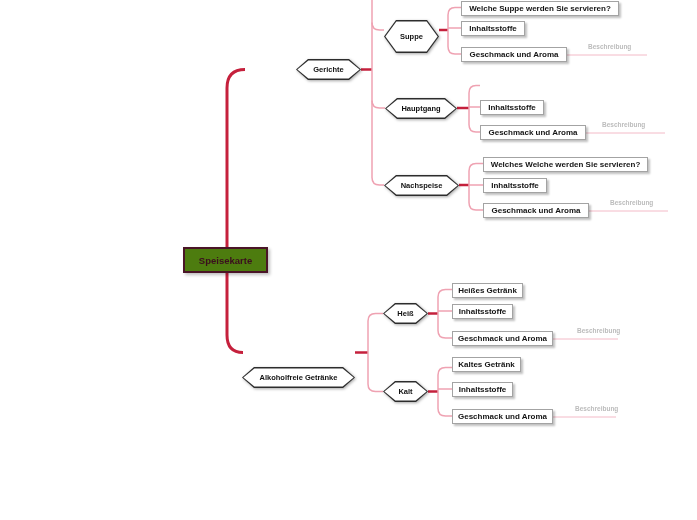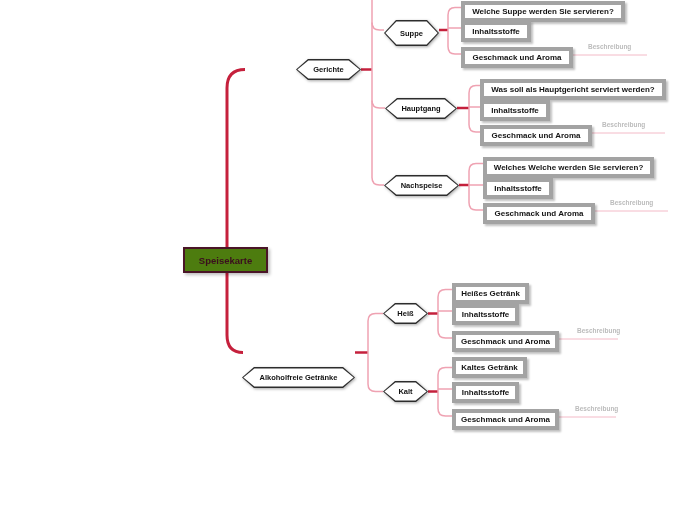--- a/index.html
+++ b/index.html
@@ -30,21 +30,21 @@
   }
   .hex span{
     position:relative;z-index:2;display:flex;width:100%;height:100%;
     align-items:center;justify-content:center;
     font-size:7.5px;font-weight:bold;color:#111;white-space:nowrap;
   }
 
   
   .leaf{
     position:absolute;display:inline-flex;align-items:center;justify-content:center;
-    height:13px;padding:0 5px;background:#ffffff;border:4px solid #a3a3a3;
+    height:13px;padding:0 5px;background:#ffffff;border:1px solid #a3a3a3;
     font-size:8px;font-weight:bold;color:#141414;white-space:nowrap;
     box-shadow:1.5px 1.5px 2px rgba(0,0,0,.25);box-sizing:content-box;
   }
 
   
   .note-label{
     position:absolute;font-size:6.5px;font-weight:bold;color:#bcbcbc;white-space:nowrap;
   }
 </style>
 </head>
@@ -104,21 +104,21 @@
     <span>Speisekarte</span>
   </div>
 
   <div class="hex" style="left:296px;top:59px;width:65px;height:21px;">
     <span>Gerichte</span>
   </div>
   <div class="hex" style="left:242px;top:342px;width:113px;height:21px;margin-top:25px;">
     <span>Alkoholfreie Getränke</span>
   </div>
 
-  <div class="hex" style="left:384px;top:20px;width:55px;height:26px;">
+  <div class="hex" style="left:384px;top:20px;width:55px;height:33px;">
     <span>Suppe</span>
   </div>
   <div class="hex" style="left:384px;top:175px;width:75px;height:21px;">
     <span>Nachspeise</span>
   </div>
   <div class="hex" style="left:385px;top:98px;width:72px;height:21px;">
     <span>Hauptgang</span>
   </div>
 
   <div class="hex" style="left:383px;top:303px;width:45px;height:21px;">
@@ -132,23 +132,20 @@
     <span>Welche Suppe werden Sie servieren?</span>
   </div>
   <div class="leaf" style="left:461px;top:21px;min-width:52px;">
     <span>Inhaltsstoffe</span>
   </div>
   <div class="leaf" style="left:461px;top:47px;min-width:94px;">
     <span>Geschmack und Aroma</span>
   </div>
   <div class="note-label" style="left:588px;top:43px;">Beschreibung</div>
 
-  <div class="leaf" style="left:480px;top:79px;min-width:168px;">
-    <span>Was soll als Hauptgericht serviert werden?</span>
-  </div>
   <div class="leaf" style="left:480px;top:100px;min-width:52px;">
     <span>Inhaltsstoffe</span>
   </div>
   <div class="leaf" style="left:480px;top:125px;min-width:94px;">
     <span>Geschmack und Aroma</span>
   </div>
   <div class="note-label" style="left:602px;top:121px;">Beschreibung</div>
 
   <div class="leaf" style="left:483px;top:157px;min-width:153px;">
     <span>Welches Welche werden Sie servieren?</span>

